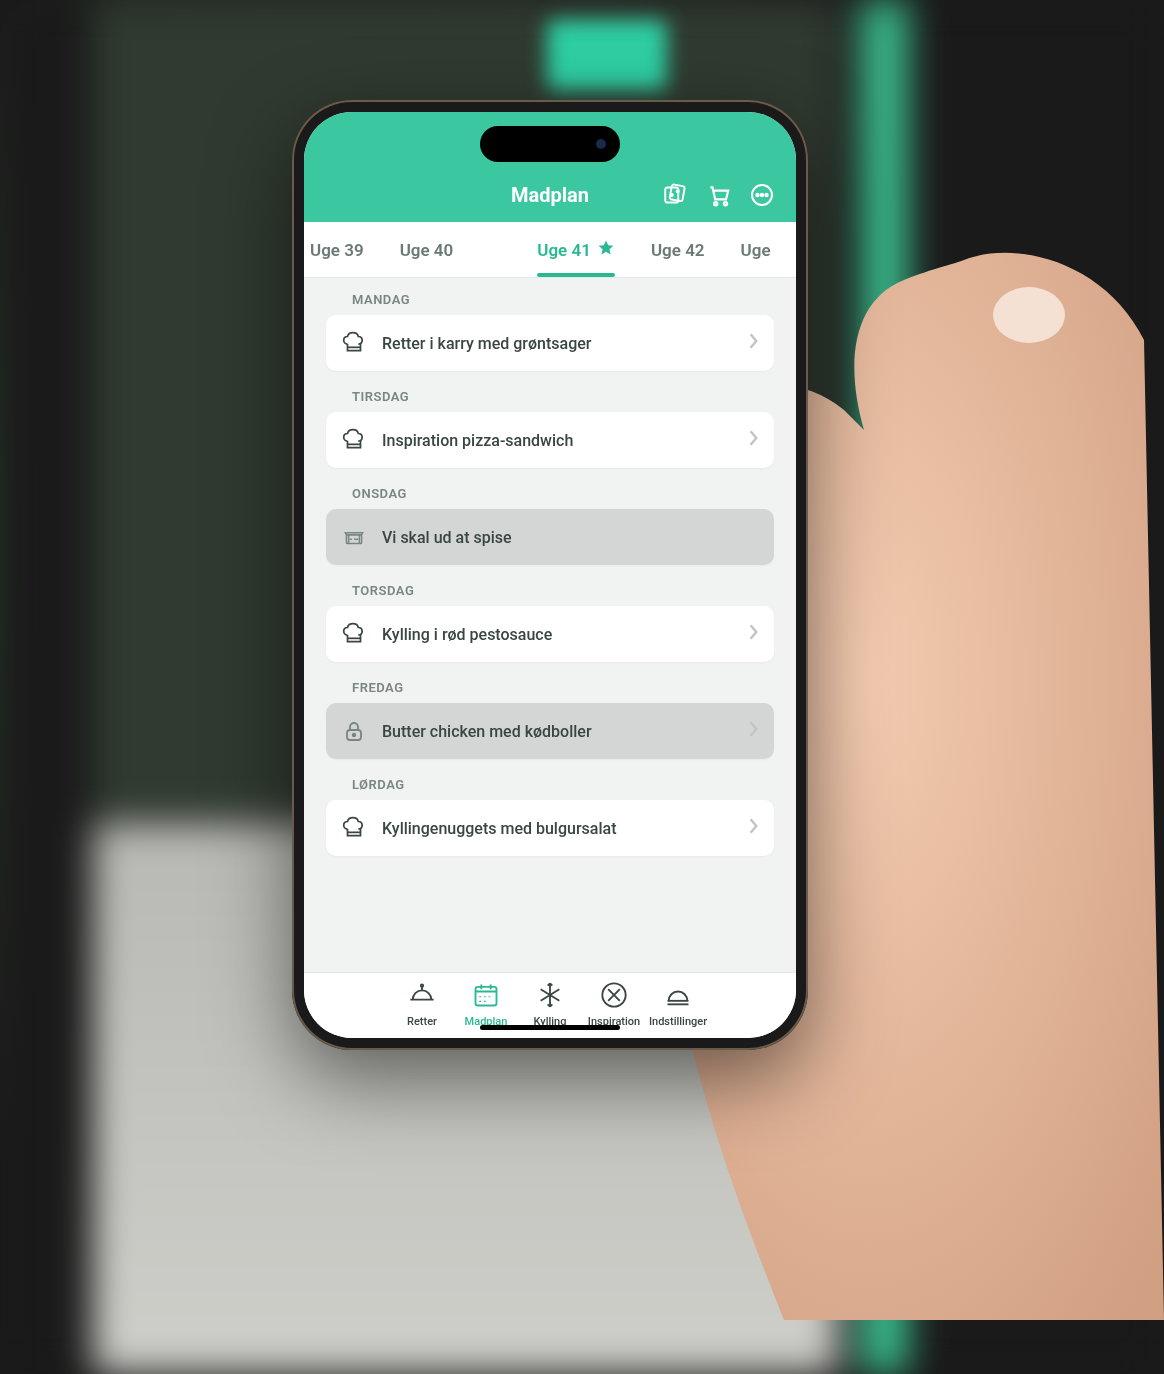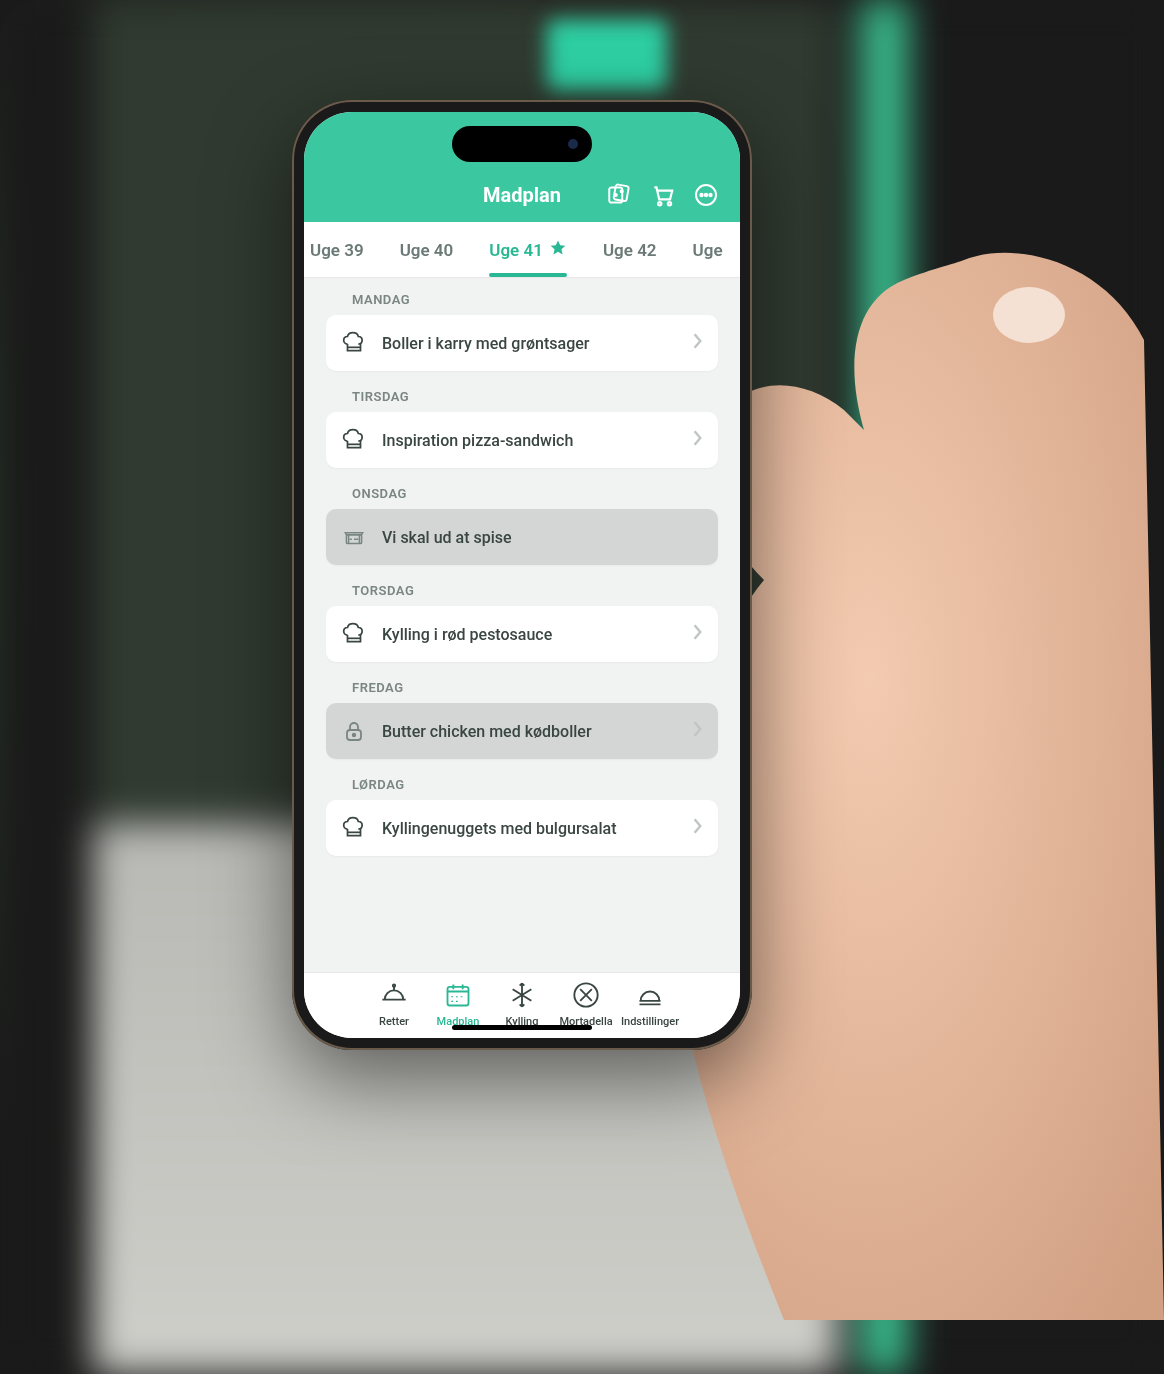--- a/index.html
+++ b/index.html
@@ -43,21 +43,21 @@
       right: 0;
       top: 220px;
       width: 620px;
       height: 1100px;
       pointer-events: none;
     }
     .phone-frame {
       position: absolute;
       left: 292px;
       top: 100px;
-      width: 460px;
+      width: 516px;
       height: 950px;
       border-radius: 60px;
       background: #1a1a1a;
       box-shadow: 0 30px 80px rgba(0,0,0,0.5), inset 0 0 0 2px #6a5a4a;
       padding: 12px;
     }
     .phone-screen {
       width: 100%;
       height: 100%;
       border-radius: 48px;
@@ -130,20 +130,21 @@
       color: #6b7a76;
       white-space: nowrap;
       display: flex;
       align-items: center;
       gap: 6px;
       height: 100%;
       position: relative;
     }
     .week-tab.active {
       color: #2ab894;
+      margin-left: 48px;
     }
     .week-tab.active::after {
       content: "";
       position: absolute;
       bottom: 0;
       left: 0; right: 0;
       height: 4px;
       background: #2ab894;
       border-radius: 2px;
     }
@@ -307,21 +308,21 @@
           <div class="day-block">
             <div class="day-label">MANDAG</div>
             <div class="meal-card">
               <span class="meal-icon">
                 <svg width="26" height="26" viewBox="0 0 24 24" fill="none" stroke="#3a4642" stroke-width="1.6">
                   <path d="M6 13c-2 0-3.5-1.5-3.5-3.5S4 6 6 6c.5-2 2.5-3.5 5-3.5S15.5 4 16 6c2 0 3.5 1.5 3.5 3.5S18 13 16 13"></path>
                   <path d="M6 13v6h12v-6"></path>
                   <path d="M6 16h12"></path>
                 </svg>
               </span>
-              <span class="meal-title">Boller i karry med grøntsager</span>
+              <span class="meal-title">Retter i karry med grøntsager</span>
               <span class="chevron"><svg width="12" height="18" viewBox="0 0 10 16" fill="none" stroke="currentColor" stroke-width="2.2">
                   <path d="M2 2l5 6-5 6"></path>
                 </svg></span>
             </div>
           </div>
           <div class="day-block">
             <div class="day-label">TIRSDAG</div>
             <div class="meal-card">
               <span class="meal-icon">
                 <svg width="26" height="26" viewBox="0 0 24 24" fill="none" stroke="#3a4642" stroke-width="1.6">
@@ -424,21 +425,21 @@
                 <path d="M12 2v20M4 7l16 10M20 7L4 17"></path>
                 <path d="M12 2l-2 2M12 2l2 2M12 22l-2-2M12 22l2-2"></path>
               </svg></span>
             <span>Kylling</span>
           </div>
           <div class="nav-item">
             <span><svg viewBox="0 0 24 24" fill="none" stroke="currentColor" stroke-width="1.6" width="28" height="28">
                 <circle cx="12" cy="12" r="10"></circle>
                 <path d="M7 7l10 10M17 7L7 17"></path>
               </svg></span>
-            <span>Mortadella</span>
+            <span>Inspiration</span>
           </div>
           <div class="nav-item">
             <span><svg viewBox="0 0 24 24" fill="none" stroke="currentColor" stroke-width="1.6" width="28" height="28">
                 <path d="M4 17a8 8 0 0 1 16 0"></path>
                 <path d="M3 17h18"></path>
                 <path d="M3 20h18"></path>
               </svg></span>
             <span>Indstillinger</span>
           </div>
         </div>

